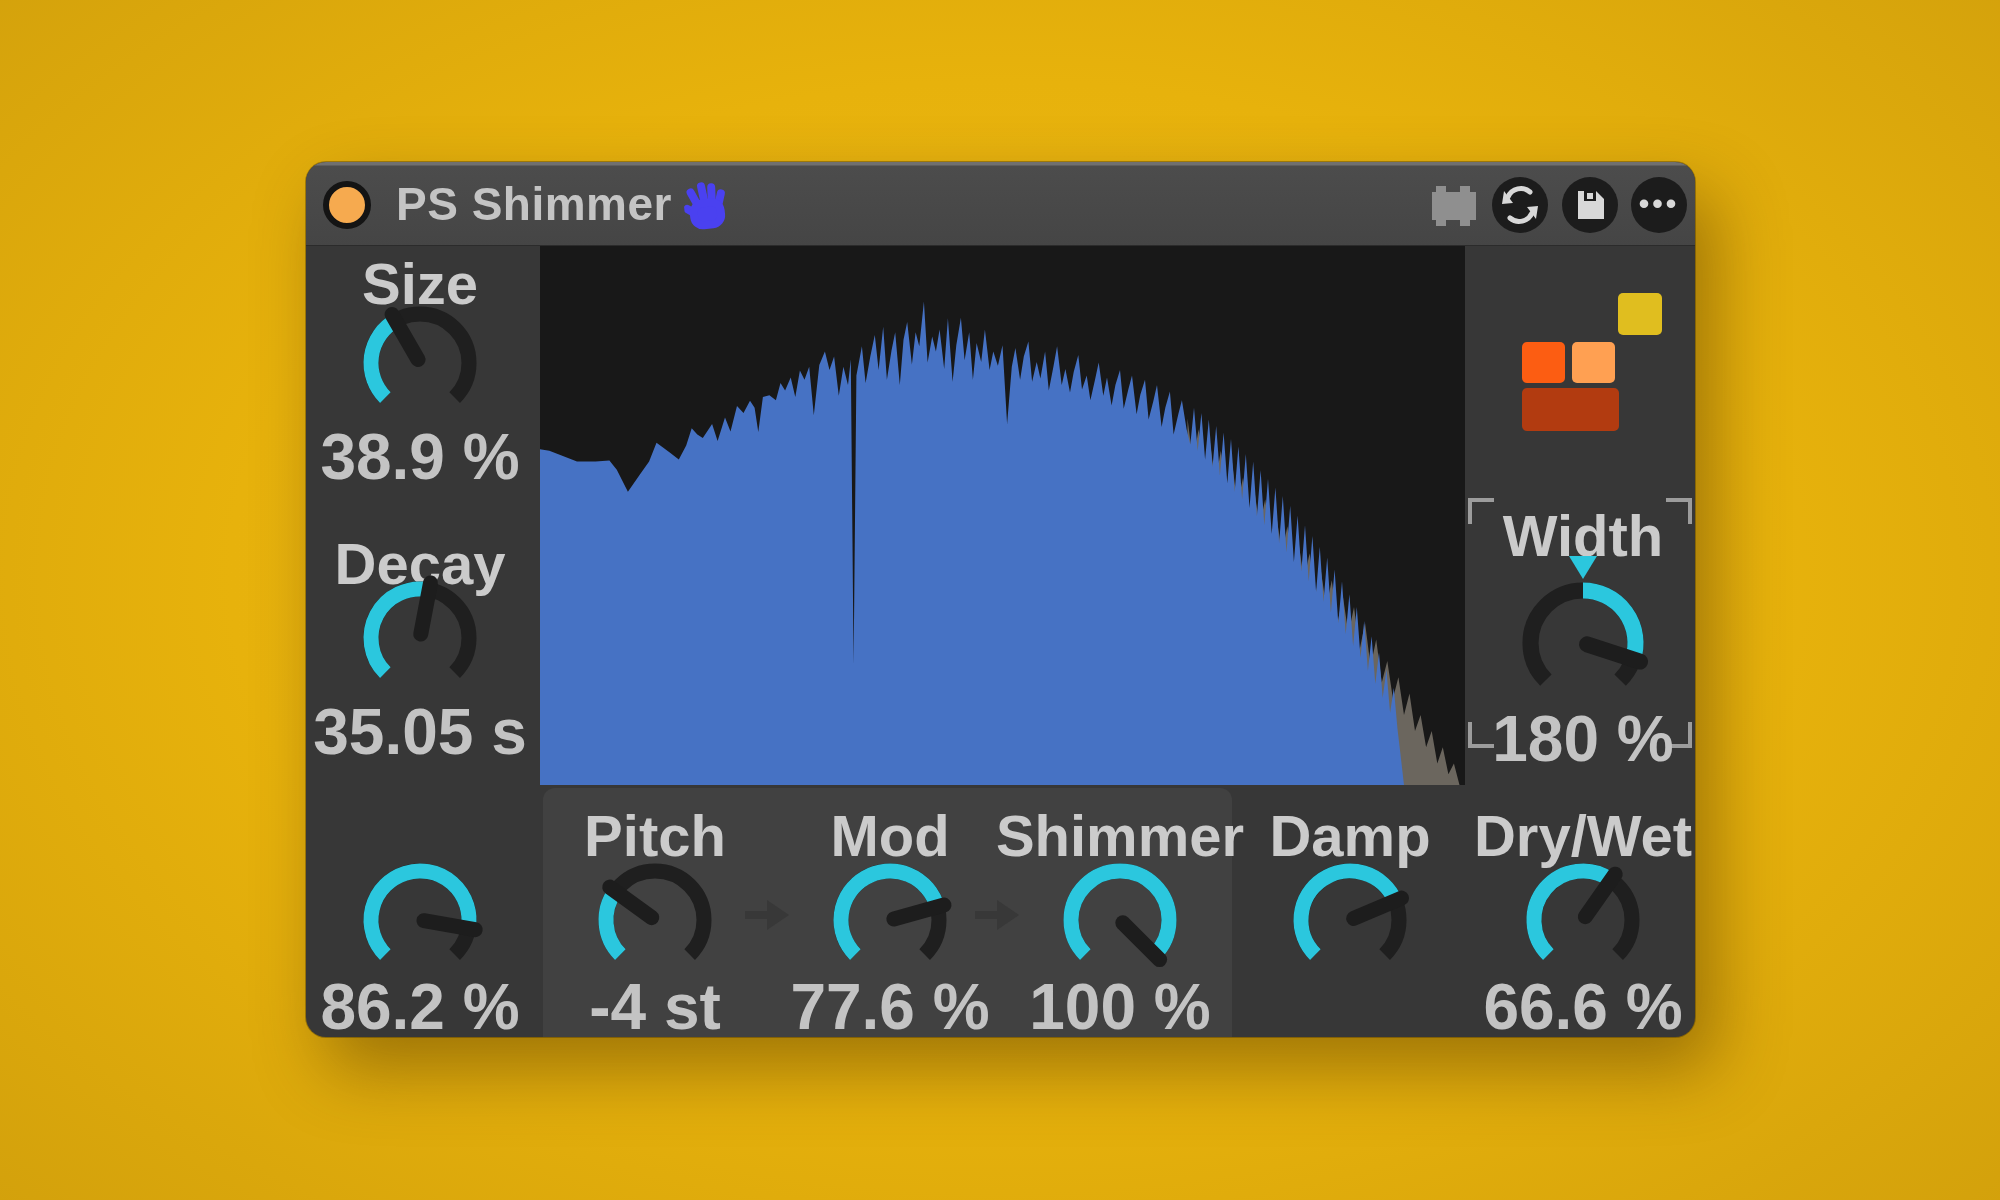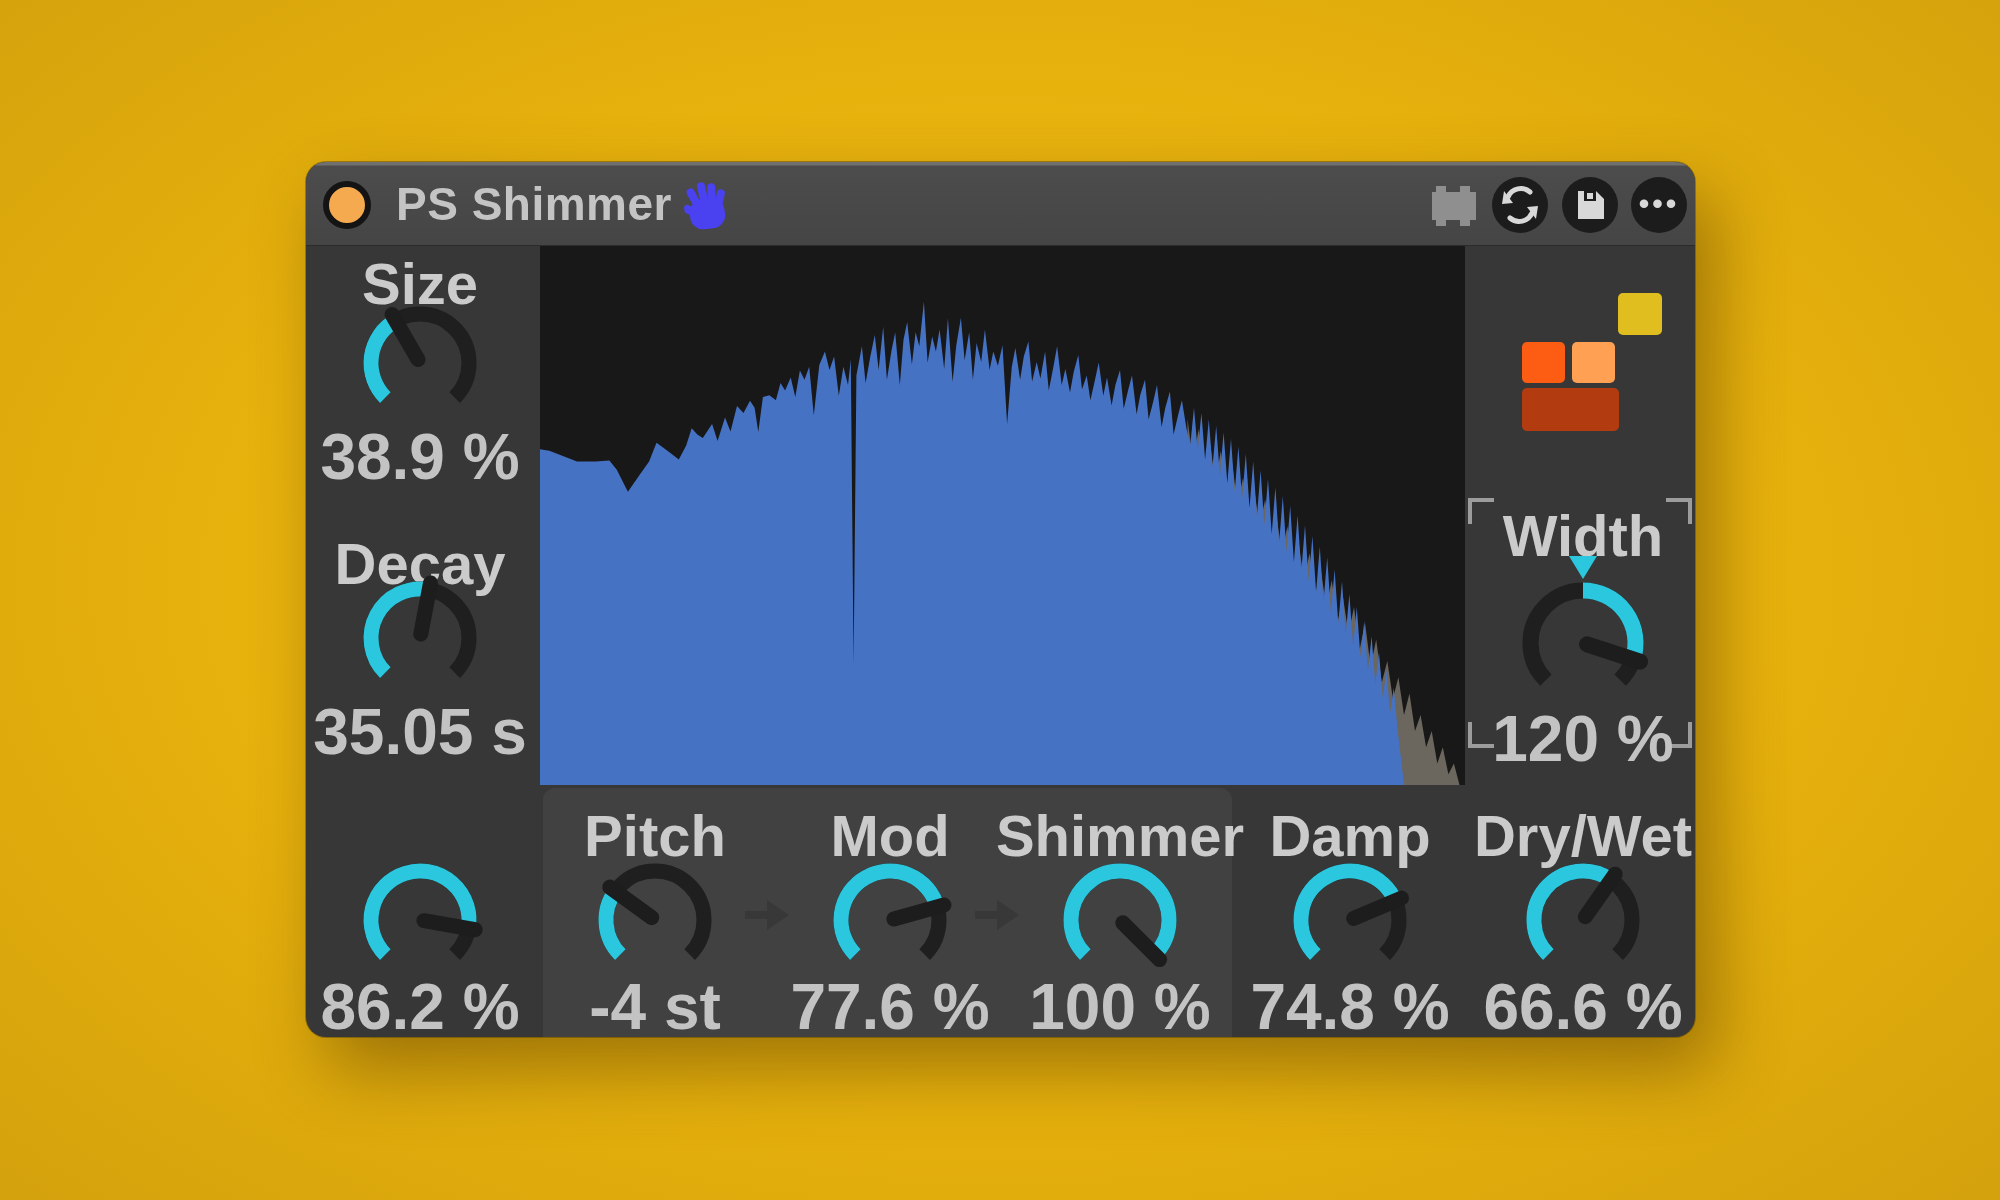--- a/index.html
+++ b/index.html
@@ -226,36 +226,35 @@
   <div class="kgroup-value" style="left:674px; top:808px">100 %</div>
 
   <div class="kgroup-label" style="left:904px; top:640px">Damp</div>
   <div class="knob" style="left:974px; top:688px">
       <svg viewBox="0 0 140 140">
        <path d="M 35.35 104.65 A 49 49 0 1 1 104.65 104.65" stroke="var(--knob_track)" stroke-width="15" fill="none"></path>
        <path d="M 35.35 104.65 A 49 49 0 1 1 115.09 50.82" stroke="var(--accent)" stroke-width="15" fill="none"></path>
        <line x1="73.68092738946348" y1="68.4345053326512" x2="121.53298345248875" y2="48.083074657116704" stroke="var(--pointer)" stroke-width="15" stroke-linecap="round"></line>
      </svg>
     </div>
-  <div class="kgroup-value" style="left:904px; top:808px">74.8 %</div>
 
   <div class="kgroup-label" style="left:1137px; top:640px">Dry/Wet</div>
   <div class="knob" style="left:1207px; top:688px">
       <svg viewBox="0 0 140 140">
        <path d="M 35.35 104.65 A 49 49 0 1 1 104.65 104.65" stroke="var(--knob_track)" stroke-width="15" fill="none"></path>
        <path d="M 35.35 104.65 A 49 49 0 0 1 98.18 29.91" stroke="var(--accent)" stroke-width="15" fill="none"></path>
        <line x1="72.30002100817312" y1="66.72740113029991" x2="102.2002941144236" y2="24.183615824198682" stroke="var(--pointer)" stroke-width="15" stroke-linecap="round"></line>
      </svg>
     </div>
   <div class="kgroup-value" style="left:1137px; top:808px">66.6 %</div>
 
   <div class="kgroup-label" style="left:1137px; top:340px">Width</div>
   <div class="bipolar-tri" style="left:1263px; top:394px"></div>
   <div class="knob big" style="left:1202px; top:406px">
       <svg viewBox="0 0 140 140">
        <path d="M 35.35 104.65 A 49 49 0 1 1 104.65 104.65" stroke="var(--knob_track)" stroke-width="15" fill="none"></path>
        <path d="M 70.00 21.00 A 49 49 0 0 1 116.60 85.14" stroke="var(--accent)" stroke-width="15" fill="none"></path>
        <line x1="73.80422606518061" y1="71.23606797749979" x2="123.2591649125286" y2="87.30495168499704" stroke="var(--pointer)" stroke-width="15" stroke-linecap="round"></line>
      </svg>
     </div>
-  <div class="kgroup-value" style="left:1137px; top:540px">120 %</div>
+  <div class="kgroup-value" style="left:1137px; top:540px">180 %</div>
 
 </div>
 
 </body></html>

